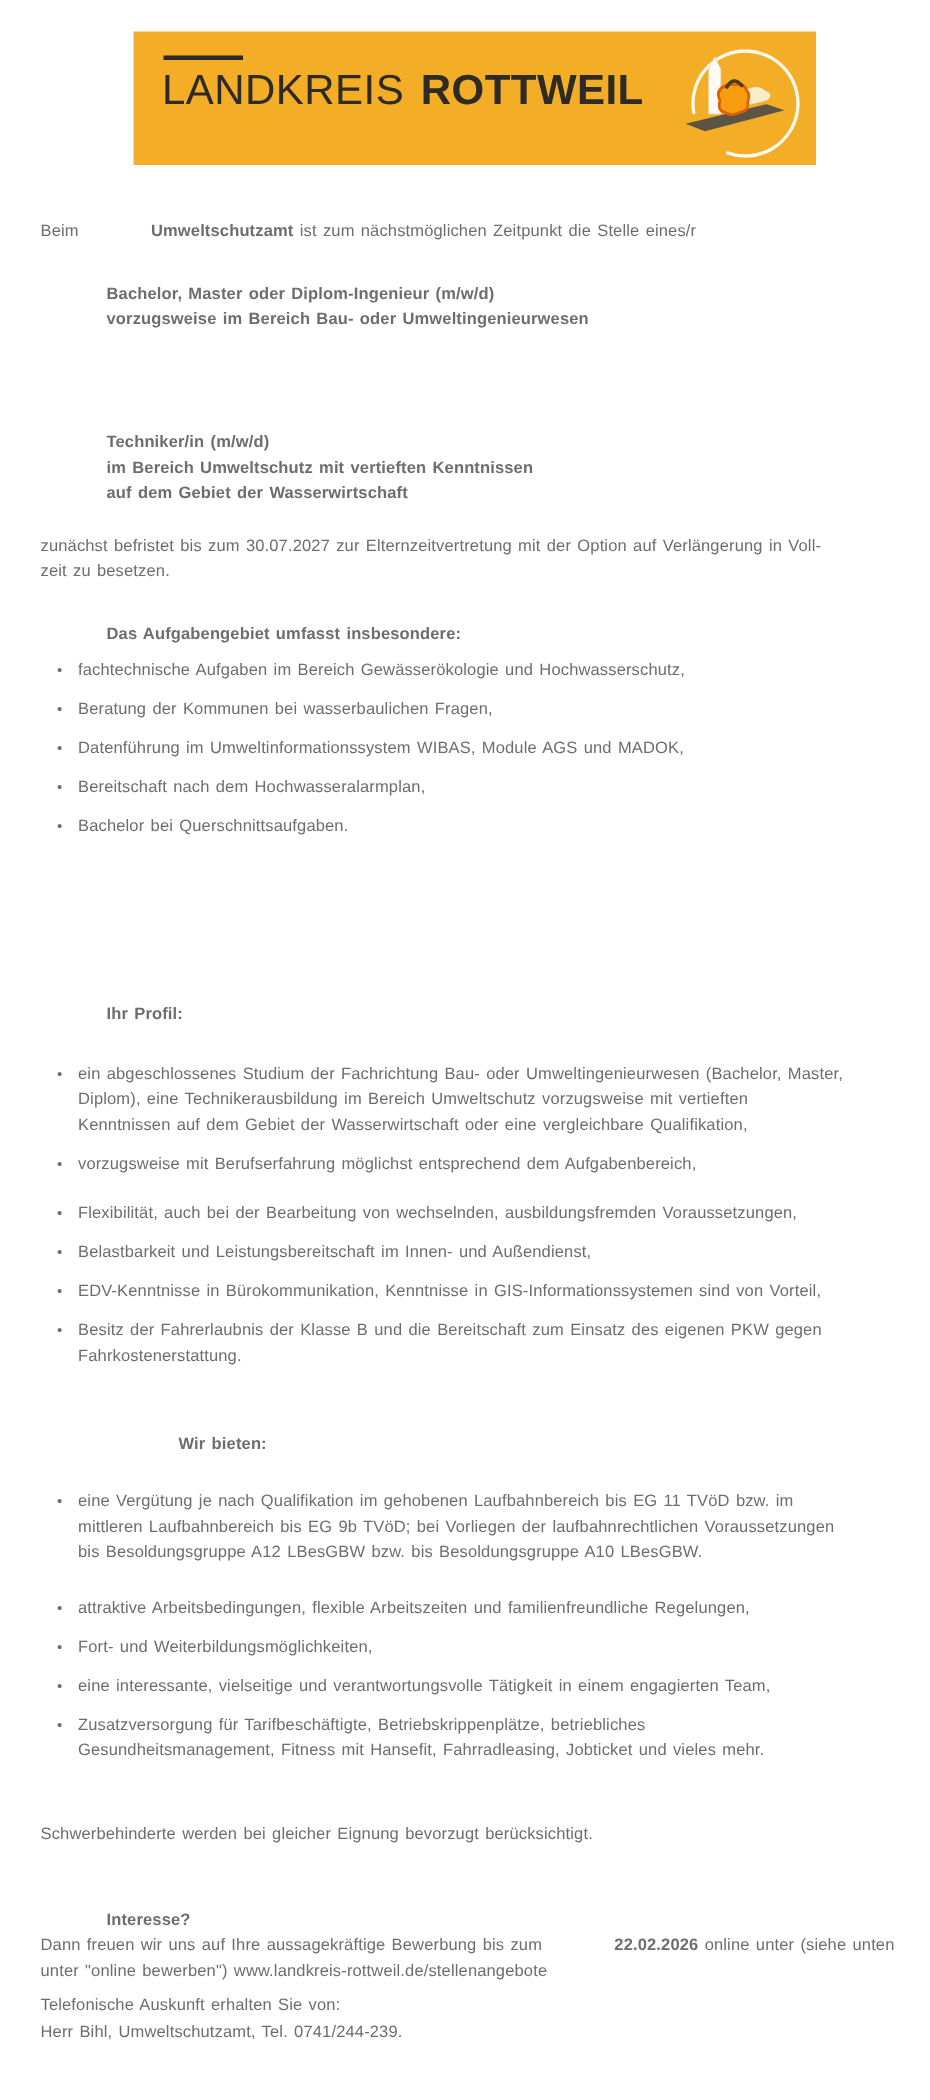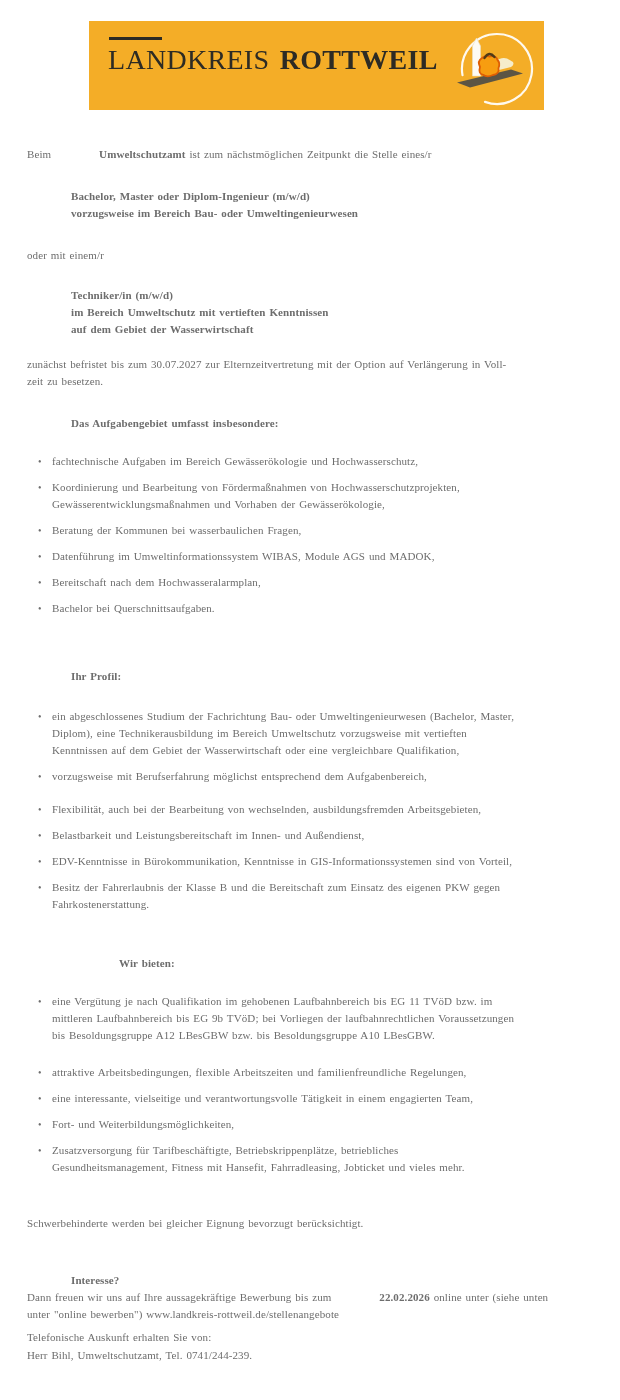--- a/index.html
+++ b/index.html
@@ -1,18 +1,18 @@
 <!DOCTYPE html>
 <html lang="de"><head>
 <meta charset="utf-8">
 <style>
   html,body{margin:0;padding:0;background:#ffffff;}
   .page{
     position:relative;width:620px;height:1400px;background:#ffffff;overflow:hidden;
-    font-family:Liberation Serif, serif;
+    font-family:Liberation Sans, sans-serif;
     font-size:11px;line-height:17px;color:#6d6d6d;
     letter-spacing:0.1px;word-spacing:1px;
   }
   .abs{position:absolute;left:27px;width:578px;}
   .center{width:566px;text-align:left;}
   .b{font-weight:700;padding-left:44px;}
   .pre{white-space:pre-line;}
 
   
   .banner{position:absolute;left:89px;top:21px;width:455px;height:89px;background:#F4AD27;}
@@ -30,21 +30,21 @@
   li.gap-sm{margin-top:16px;}
   li.gap-lg{margin-top:20px;}
 
   
   #p-intro{top:146px;}
   #pos-a{top:188px;}
   #conn{top:247px;}
   #pos-b{top:287px;}
   #terms{top:356px;}
   #tasks-h{top:415px;}
-  #tasks-l{top:453px;}
+  #tasks-l{top:439px;}
   #prof-h{top:668px;}
   #prof-l{top:708px;}
   #offer-h{top:955px;margin-left:48px;}
   #offer-l{top:993px;}
   #equality{top:1215px;}
   #interest{top:1255px;}
   #contact{top:1328px;line-height:18px;}
 </style>
 </head>
 <body>
@@ -72,60 +72,57 @@
       <path d="M27.5 29 Q32 21.5 37.5 28" fill="none" stroke="#503a18" stroke-width="2.4" stroke-linecap="round"></path>
     </svg>
   </div>
 
   <div class="abs" id="p-intro">
     <span>Beim </span><span class="b">Umweltschutzamt</span><span> ist zum nächstmöglichen Zeitpunkt die Stelle eines/r</span>
   </div>
 
   <div class="abs center b pre" id="pos-a">Bachelor, Master oder Diplom-Ingenieur (m/w/d)
 vorzugsweise im Bereich Bau- oder Umweltingenieurwesen</div>
-  <div class="abs center" id="conn">oder mit einem/r</div>
   <div class="abs center b pre" id="pos-b">Techniker/in (m/w/d)
 im Bereich Umweltschutz mit vertieften Kenntnissen
 auf dem Gebiet der Wasserwirtschaft</div>
 
   <div class="abs pre" id="terms">zunächst befristet bis zum 30.07.2027 zur Elternzeitvertretung mit der Option auf Verlängerung in Voll-
 zeit zu besetzen.</div>
 
   <div class="abs b" id="tasks-h">Das Aufgabengebiet umfasst insbesondere:</div>
   <ul class="abs" id="tasks-l">
     <li>fachtechnische Aufgaben im Bereich Gewässerökologie und Hochwasserschutz,</li>
-    <li>Koordinierung und Bearbeitung von Fördermaßnahmen von Hochwasserschutzprojekten,
-Gewässerentwicklungsmaßnahmen und Vorhaben der Gewässerökologie,</li>
     <li>Beratung der Kommunen bei wasserbaulichen Fragen,</li>
     <li>Datenführung im Umweltinformationssystem WIBAS, Module AGS und MADOK,</li>
     <li>Bereitschaft nach dem Hochwasseralarmplan,</li>
     <li>Bachelor bei Querschnittsaufgaben.</li>
   </ul>
 
   <div class="abs b" id="prof-h">Ihr Profil:</div>
   <ul class="abs" id="prof-l">
     <li>ein abgeschlossenes Studium der Fachrichtung Bau- oder Umweltingenieurwesen (Bachelor, Master,
 Diplom), eine Technikerausbildung im Bereich Umweltschutz vorzugsweise mit vertieften
 Kenntnissen auf dem Gebiet der Wasserwirtschaft oder eine vergleichbare Qualifikation,</li>
     <li>vorzugsweise mit Berufserfahrung möglichst entsprechend dem Aufgabenbereich,</li>
-    <li class="gap-sm">Flexibilität, auch bei der Bearbeitung von wechselnden, ausbildungsfremden Arbeitsgebieten,</li>
+    <li class="gap-sm">Flexibilität, auch bei der Bearbeitung von wechselnden, ausbildungsfremden Voraussetzungen,</li>
     <li>Belastbarkeit und Leistungsbereitschaft im Innen- und Außendienst,</li>
     <li>EDV-Kenntnisse in Bürokommunikation, Kenntnisse in GIS-Informationssystemen sind von Vorteil,</li>
     <li>Besitz der Fahrerlaubnis der Klasse B und die Bereitschaft zum Einsatz des eigenen PKW gegen
 Fahrkostenerstattung.</li>
   </ul>
 
   <div class="abs b" id="offer-h">Wir bieten:</div>
   <ul class="abs" id="offer-l">
     <li>eine Vergütung je nach Qualifikation im gehobenen Laufbahnbereich bis EG 11 TVöD bzw. im
 mittleren Laufbahnbereich bis EG 9b TVöD; bei Vorliegen der laufbahnrechtlichen Voraussetzungen
 bis Besoldungsgruppe A12 LBesGBW bzw. bis Besoldungsgruppe A10 LBesGBW.</li>
     <li class="gap-lg">attraktive Arbeitsbedingungen, flexible Arbeitszeiten und familienfreundliche Regelungen,</li>
+    <li>Fort- und Weiterbildungsmöglichkeiten,</li>
     <li>eine interessante, vielseitige und verantwortungsvolle Tätigkeit in einem engagierten Team,</li>
-    <li>Fort- und Weiterbildungsmöglichkeiten,</li>
     <li>Zusatzversorgung für Tarifbeschäftigte, Betriebskrippenplätze, betriebliches
 Gesundheitsmanagement, Fitness mit Hansefit, Fahrradleasing, Jobticket und vieles mehr.</li>
   </ul>
 
   <div class="abs" id="equality">Schwerbehinderte werden bei gleicher Eignung bevorzugt berücksichtigt.</div>
 
   <div class="abs pre" id="interest">
     <span class="b">Interesse?</span>
 <span>Dann freuen wir uns auf Ihre aussagekräftige Bewerbung bis zum </span><span class="b">22.02.2026</span><span> online unter (siehe unten
 unter "online bewerben") </span><span>www.landkreis-rottweil.de/stellenangebote</span>

